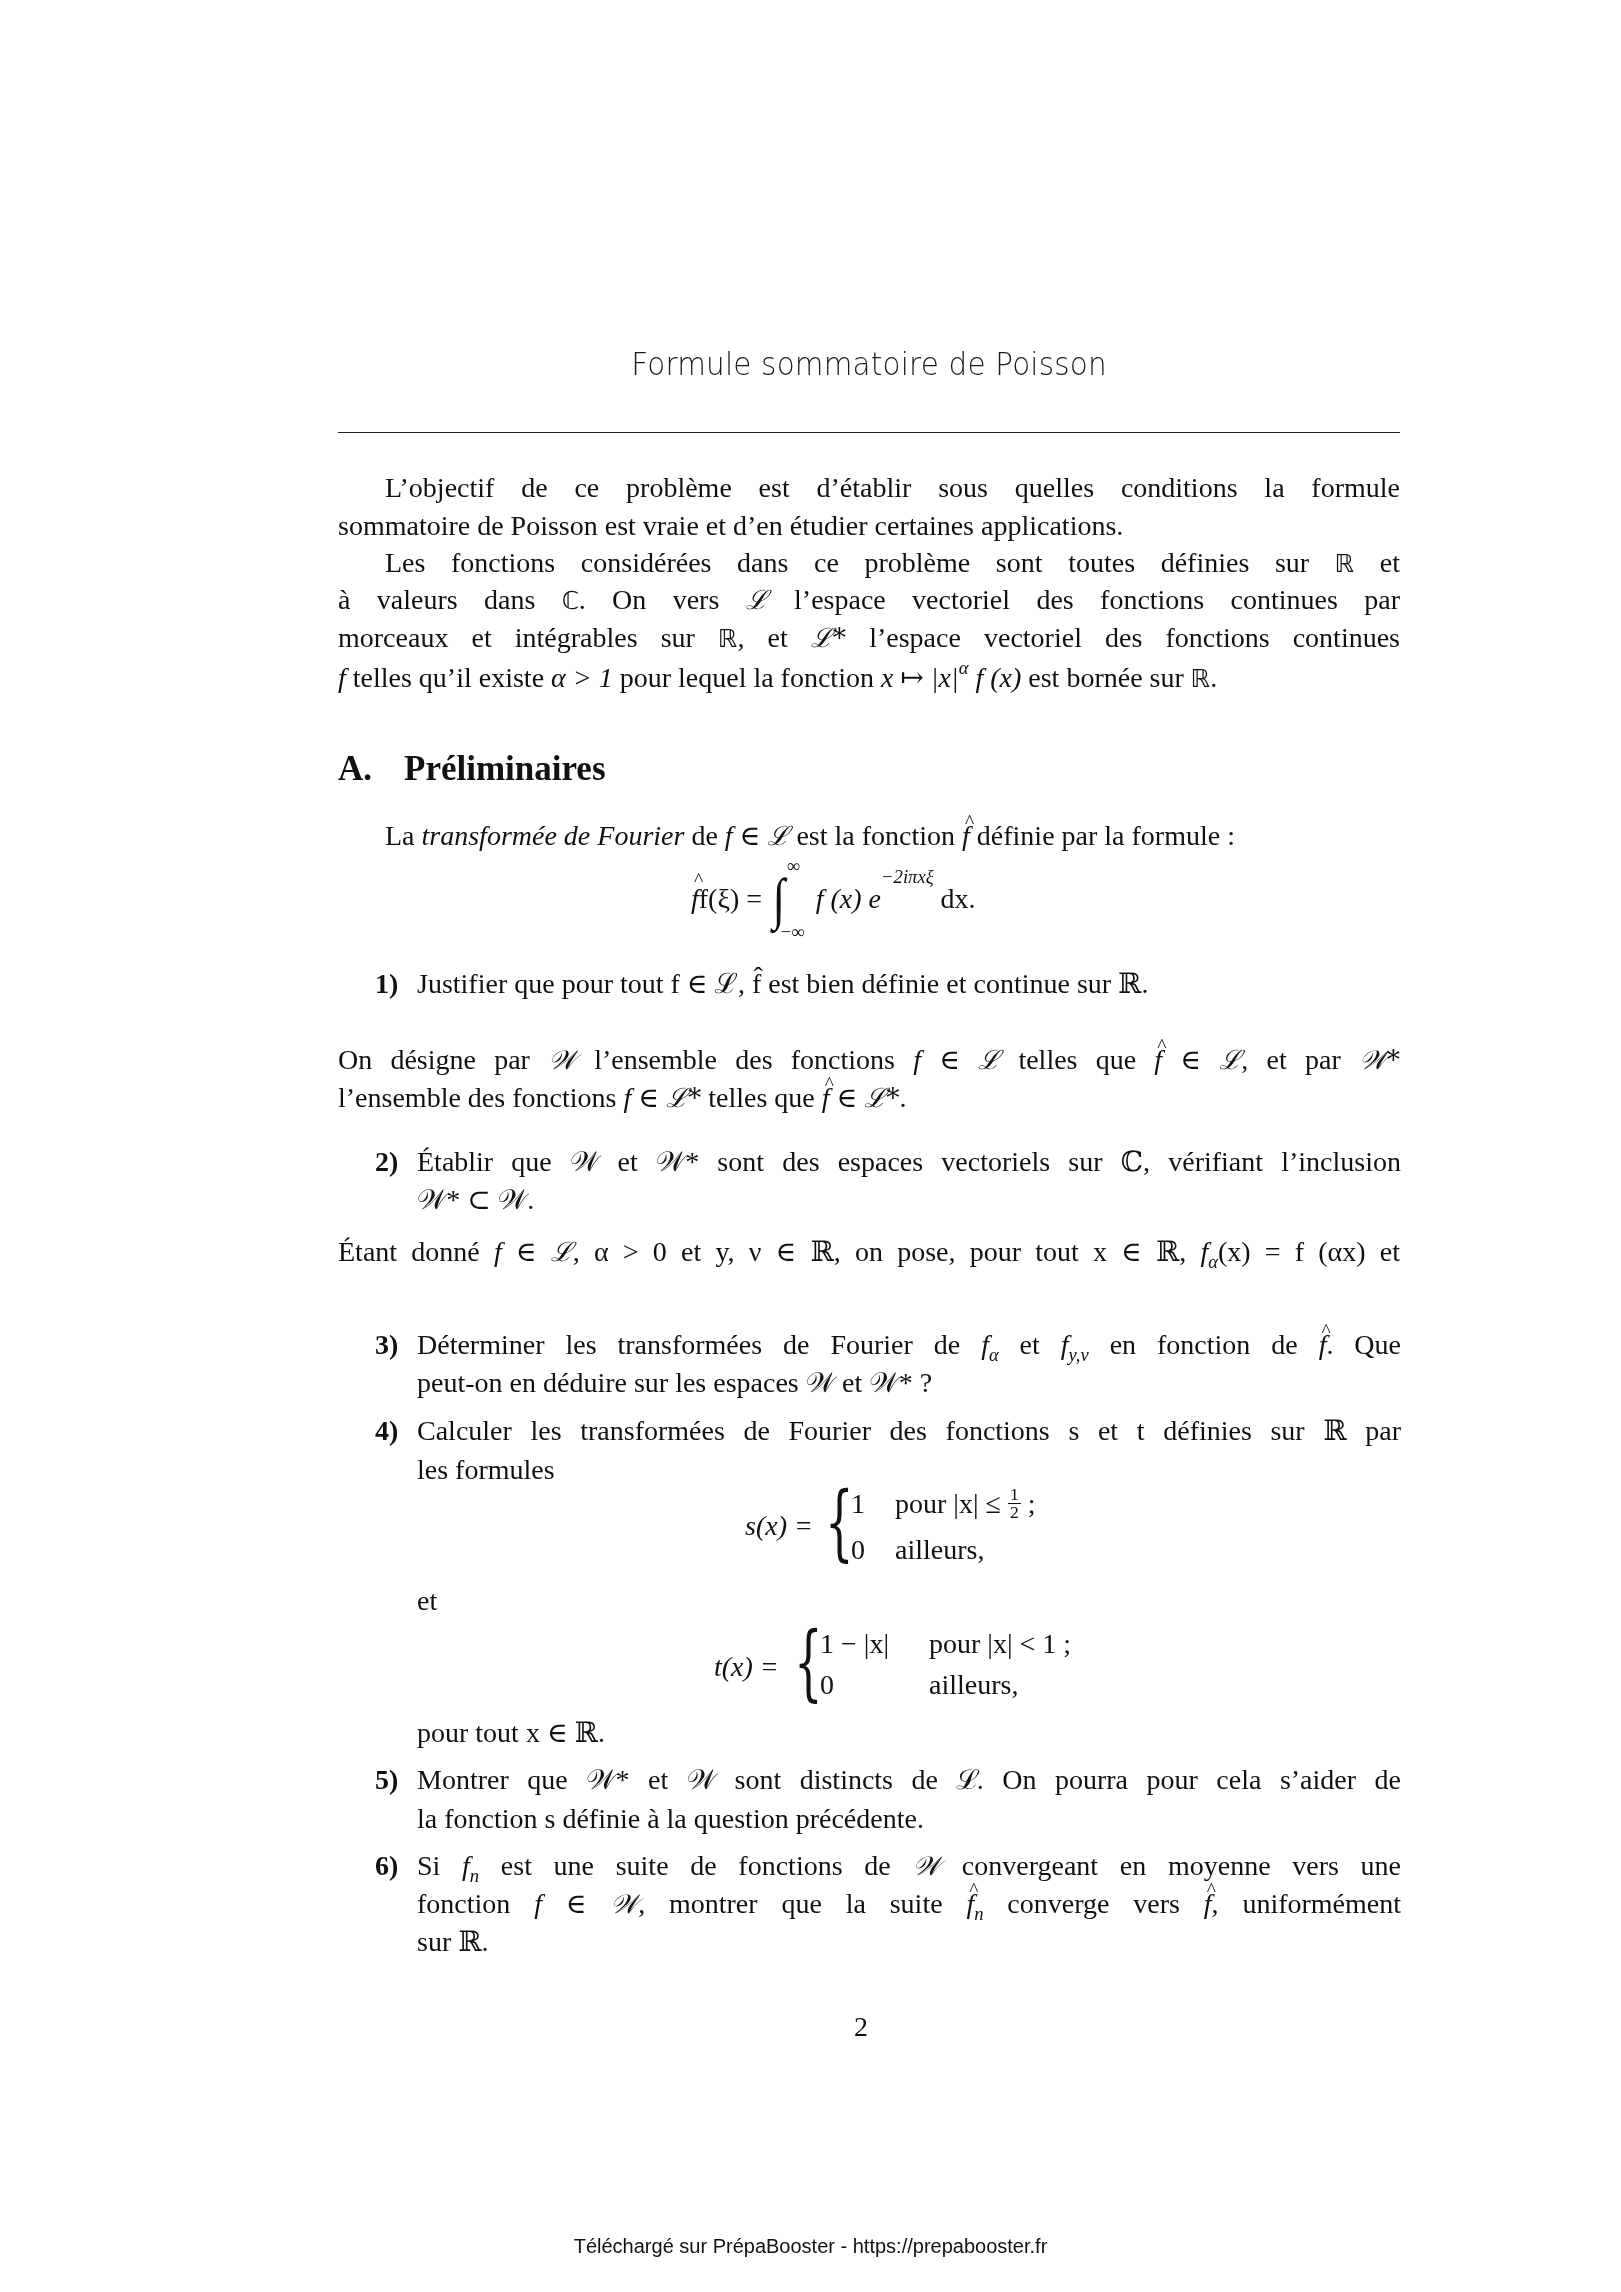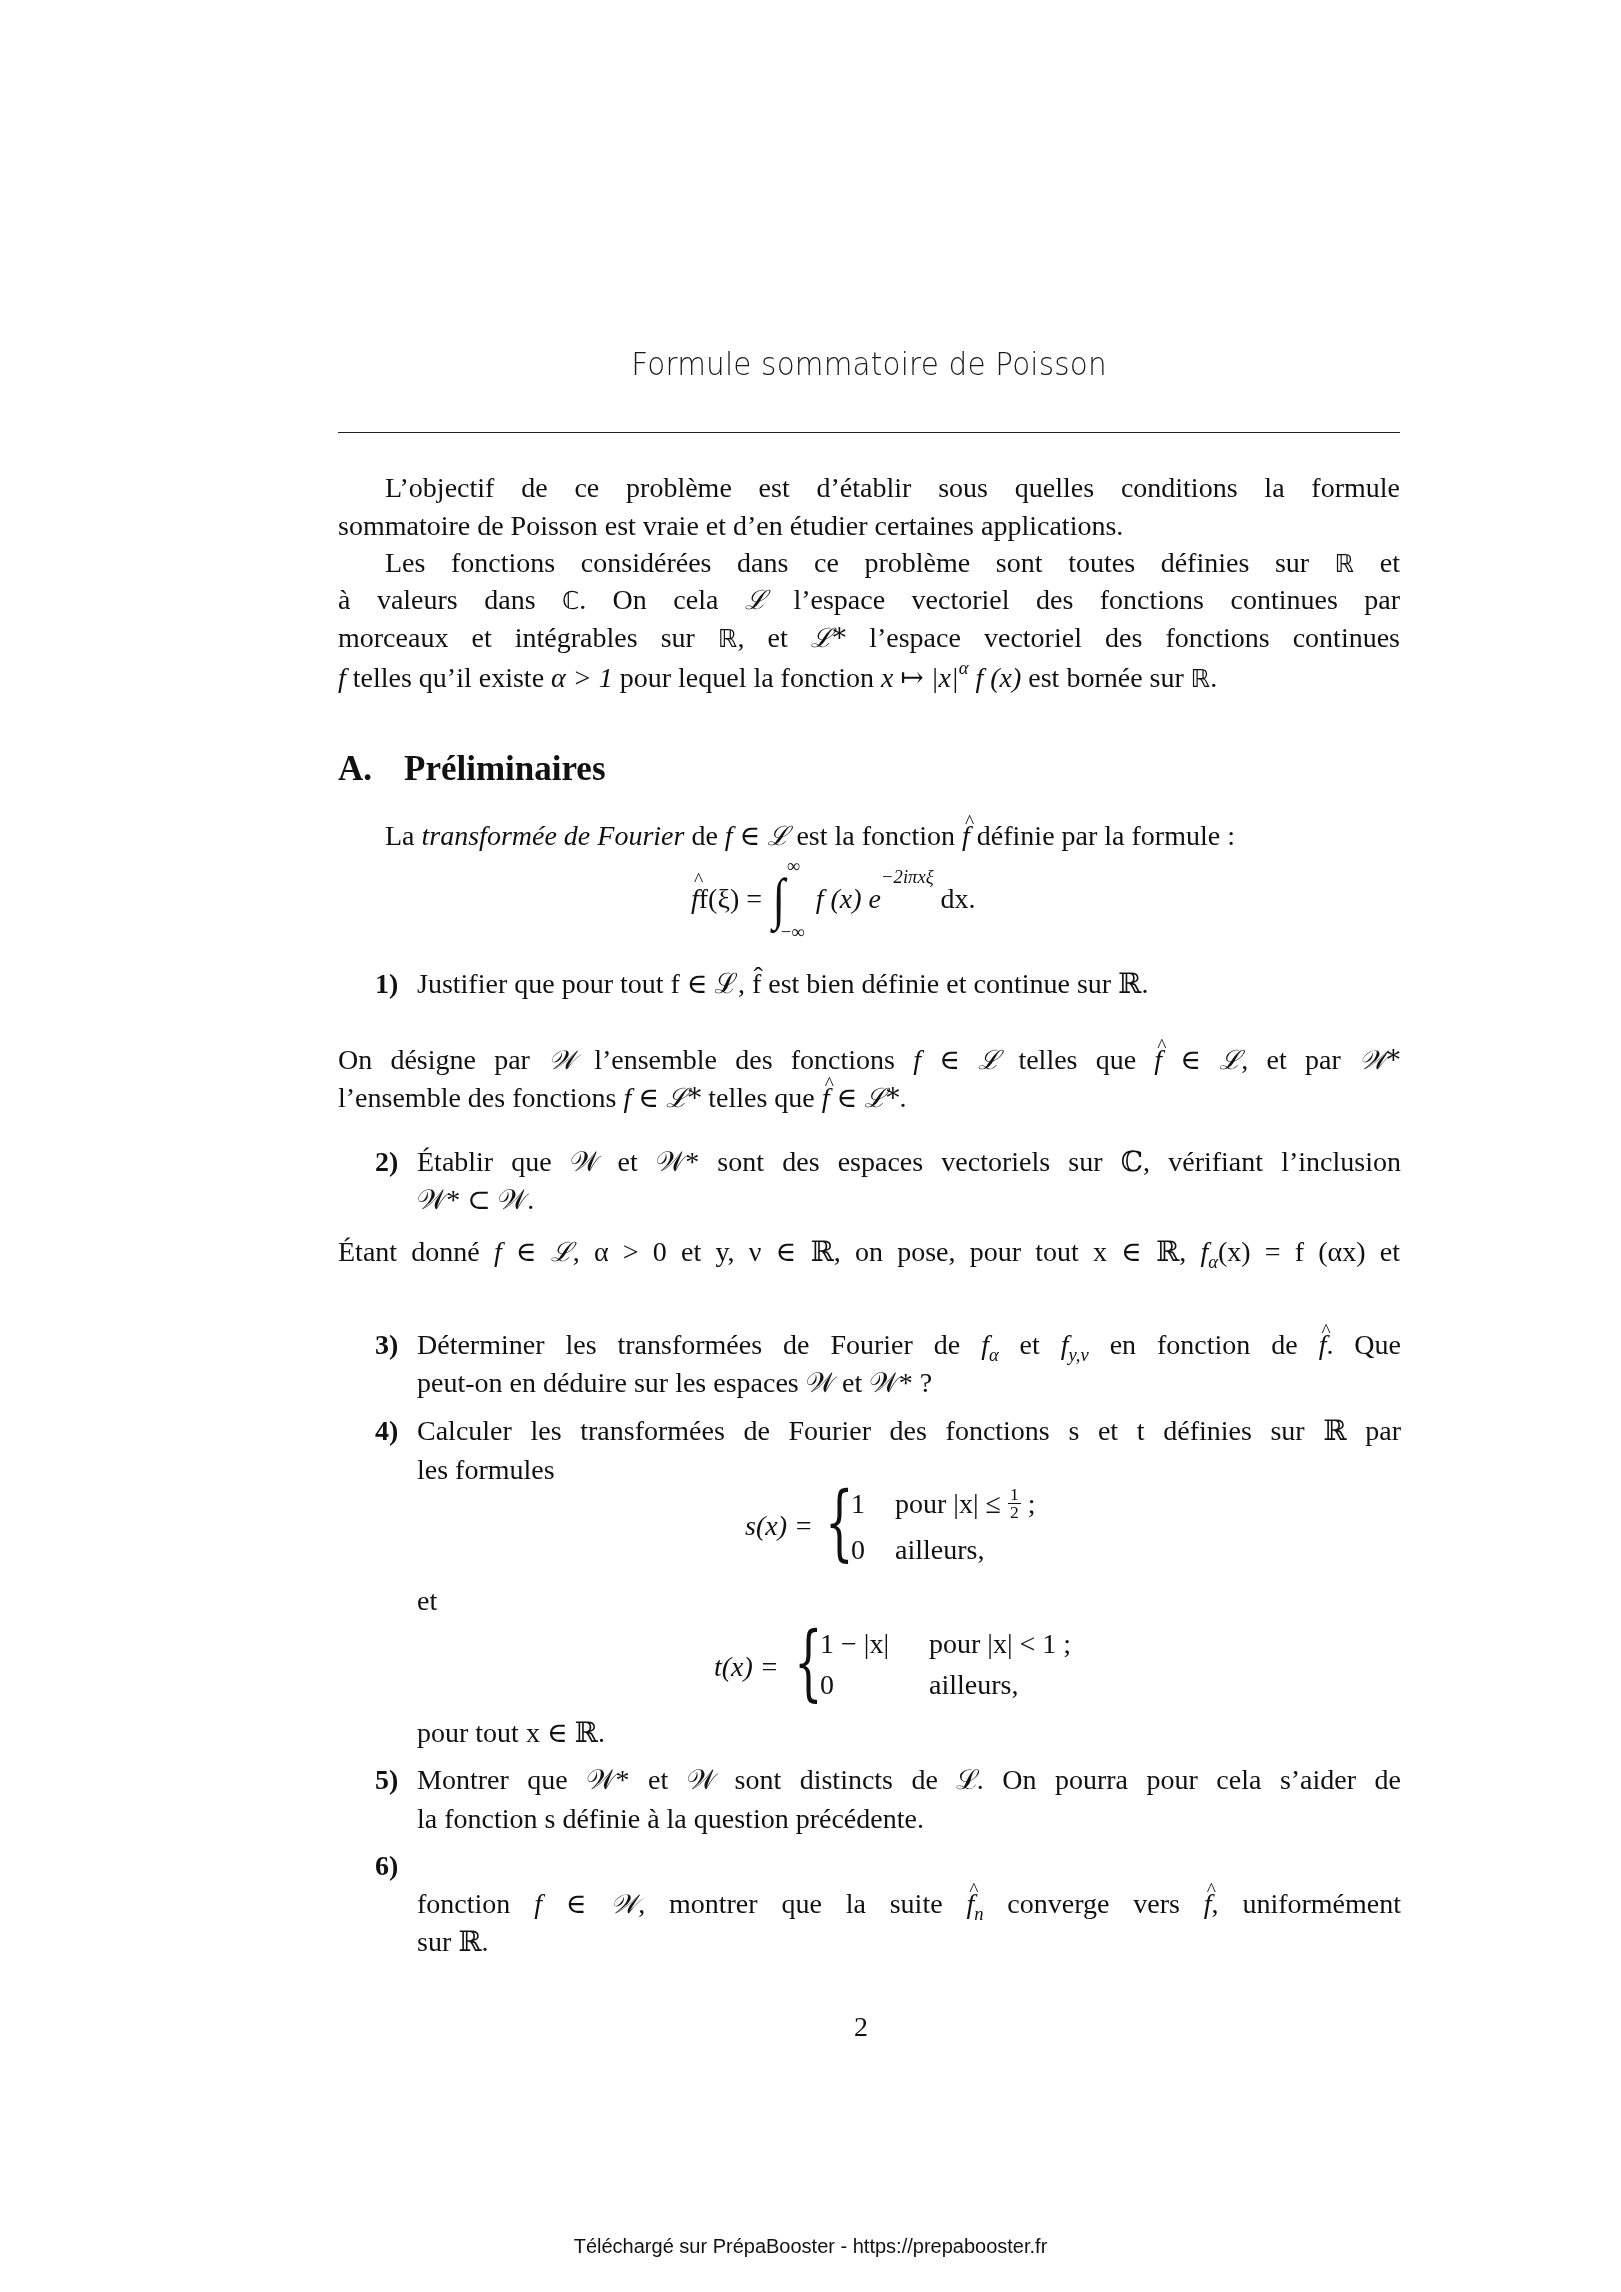--- a/index.html
+++ b/index.html
@@ -56,21 +56,21 @@
 
 <div class="page">
 
   <div class="title">Formule sommatoire de Poisson</div>
   <div class="rule"></div>
 
   <div class="line indent" style="top:469px"><span>L’objectif de ce problème est d’établir sous quelles conditions la formule</span></div>
   <div class="line last" style="top:507px"><span>sommatoire de Poisson est vraie et d’en étudier certaines applications.</span></div>
 
   <div class="line indent" style="top:544px"><span>Les fonctions considérées dans ce problème sont toutes définies sur </span><span class="bb">ℝ</span><span> et</span></div>
-  <div class="line" style="top:581px"><span>à valeurs dans </span><span class="bb">ℂ</span><span>. On cela </span><span class="script">ℒ</span><span> l’espace vectoriel des fonctions continues par</span></div>
+  <div class="line" style="top:581px"><span>à valeurs dans </span><span class="bb">ℂ</span><span>. On vers </span><span class="script">ℒ</span><span> l’espace vectoriel des fonctions continues par</span></div>
   <div class="line" style="top:619px"><span>morceaux et intégrables sur </span><span class="bb">ℝ</span><span>, et </span><span class="script">ℒ*</span><span> l’espace vectoriel des fonctions continues</span></div>
   <div class="line last" style="top:659px"><span class="it">f</span><span> telles qu’il existe </span><span class="it">α &gt; 1</span><span> pour lequel la fonction </span><span class="it">x ↦ |x|</span><sup class="it">α</sup><span class="it"> f (x)</span><span> est bornée sur </span><span class="bb">ℝ</span><span>.</span></div>
 
   <div class="heading"><span class="num">A.</span><span>Préliminaires</span></div>
 
   <div class="line indent last" style="top:817px"><span>La </span><span class="it">transformée de Fourier</span><span> de </span><span class="it">f</span><span> ∈ </span><span class="script">ℒ</span><span> est la fonction </span><span class="it hat">f</span><span> définie par la formule :</span></div>
 
   <div class="display" style="left:691px; top:863px;">
     <span class="it hat" style="vertical-align:middle">f</span><span style="vertical-align:middle">f(ξ) = </span><span class="integral">∫</span><span class="limits"><span class="up">∞</span><span class="lo">−∞</span></span><span class="it" style="vertical-align:middle">f (x) e</span><sup class="it" style="top:-21.6px">−2iπxξ</sup><span style="vertical-align:middle"> dx.</span>
   </div>
@@ -111,20 +111,21 @@
   <div class="case" style="left:820px; top:1669px;">0</div>
   <div class="case" style="left:929px; top:1669px;">ailleurs,</div>
 
   <div class="line item-line last" style="top:1714px">pour tout x ∈ ℝ.</div>
 
   <div class="item-label" style="top:1761px">5)</div>
   <div class="line item-line" style="top:1761px">Montrer que 𝒲* et 𝒲 sont distincts de ℒ. On pourra pour cela s’aider de</div>
   <div class="line item-line last" style="top:1800px">la fonction s définie à la question précédente.</div>
 
   <div class="item-label" style="top:1847px">6)</div>
+  <div class="line item-line" style="top:1847px"><span>Si </span><span class="it">f</span><sub class="it">n</sub><span> est une suite de fonctions de </span><span class="script">𝒲</span><span> convergeant en moyenne vers une</span></div>
   <div class="line item-line" style="top:1885px"><span>fonction </span><span class="it">f</span><span> ∈ </span><span class="script">𝒲</span><span>, montrer que la suite </span><span class="it hat">f</span><sub class="it">n</sub><span> converge vers </span><span class="it hat">f</span><span>, uniformément</span></div>
   <div class="line item-line last" style="top:1923px">sur ℝ.</div>
 
   <div class="pagenum">2</div>
 
   <div class="footer">Téléchargé sur PrépaBooster - https://prepabooster.fr</div>
 </div>
 
 
 </body></html>

